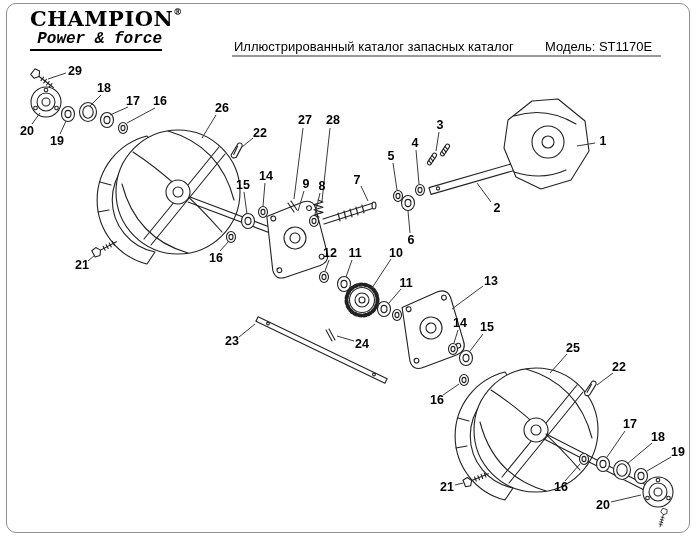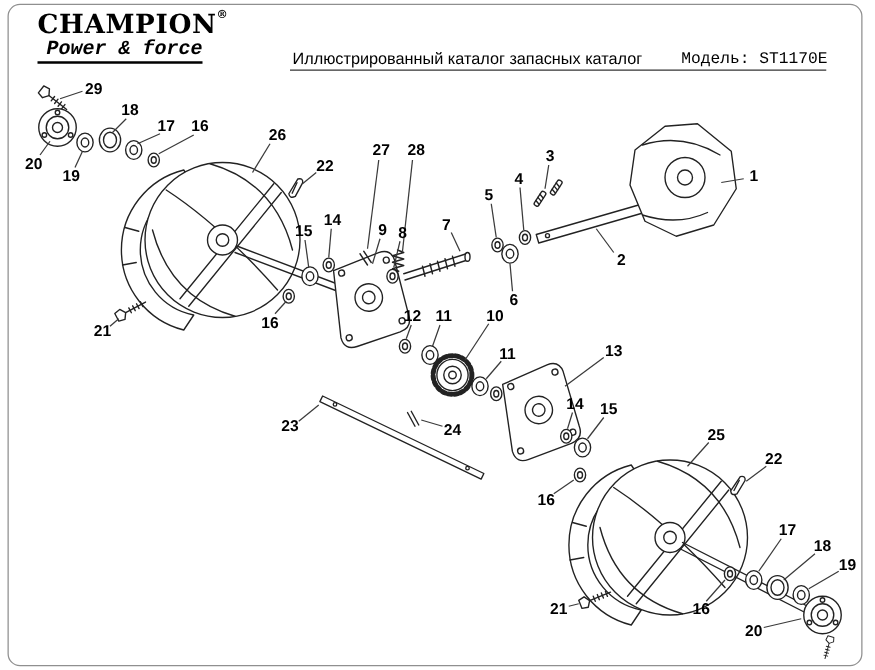--- a/index.html
+++ b/index.html
@@ -3,21 +3,21 @@
 <meta charset="utf-8">
 <style>
   html,body{margin:0;padding:0;background:#fff;}
   .page{position:relative;width:696px;height:536px;background:#fff;font-family:"Liberation Sans",sans-serif;overflow:hidden;}
   .frame{position:absolute;left:6px;top:3px;right:6px;bottom:3px;border:1.5px solid #8f8f8f;border-radius:10px;pointer-events:none;}
   .logo{position:absolute;left:30px;top:8px;width:132px;color:#000;}
   .logo-main{font-family:"DejaVu Serif",serif;font-weight:bold;font-size:21px;line-height:1;white-space:nowrap;letter-spacing:0.5px;}
   .logo-reg{font-size:9px;vertical-align:top;}
   .logo-tag{font-family:Liberation Mono, monospace;font-style:italic;font-weight:bold;font-size:16px;text-align:right;margin-top:1px;padding-bottom:1px;border-bottom:2px solid #000;}
   .title{position:absolute;left:234px;top:39px;font-size:13px;color:#000;}
-  .model{position:absolute;left:545px;top:39px;font-size:13px;color:#000;font-family:Liberation Mono, monospace;}
+  .model{position:absolute;left:545px;top:39px;font-size:13px;color:#000;}
   svg.diagram{position:absolute;left:0;top:0;}
   .art{stroke:#222;stroke-width:1.1;fill:none;stroke-linecap:round;stroke-linejoin:round;}
   .rule{stroke:#333;stroke-width:1;}
   #callout-layer line{stroke:#3a3a3a;stroke-width:1;}
   #callout-layer text{fill:#000;font-family:"Liberation Sans",sans-serif;font-size:12.5px;font-weight:bold;text-anchor:middle;stroke:none;}
 </style>
 </head>
 <body>
 
 <div class="page">

